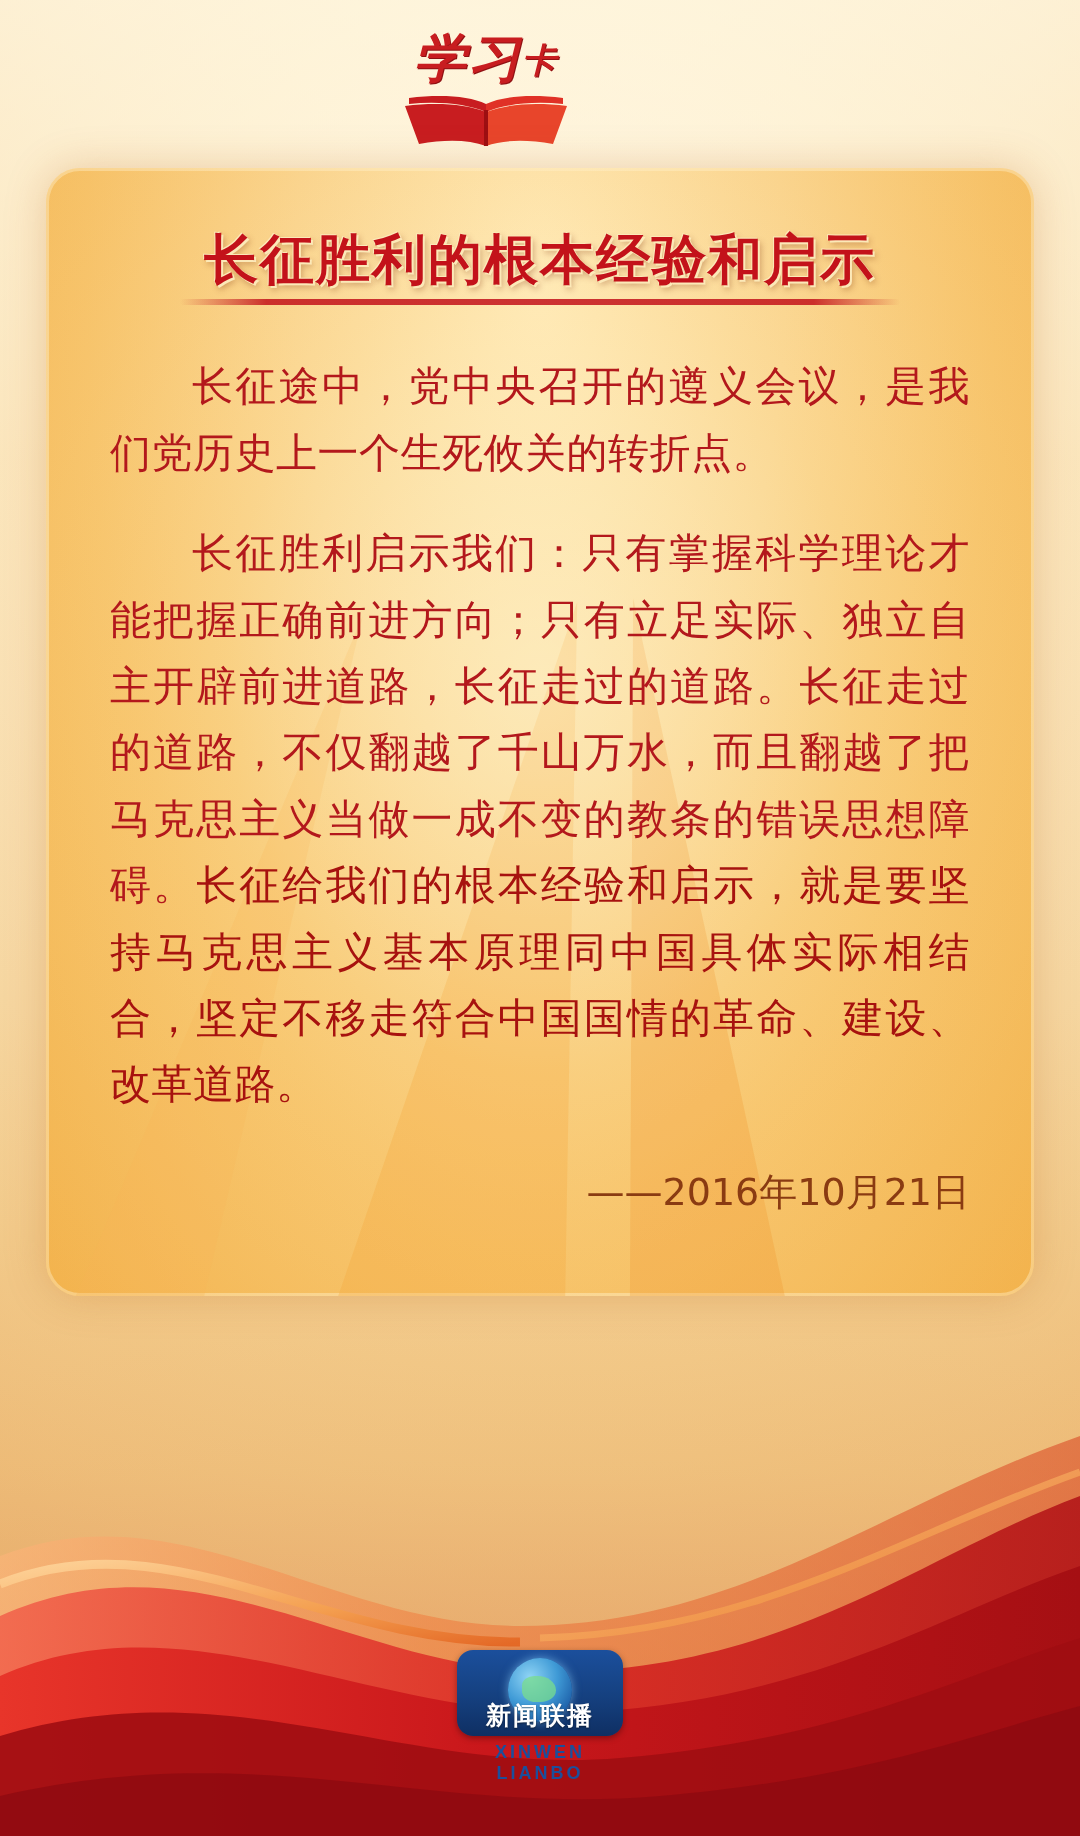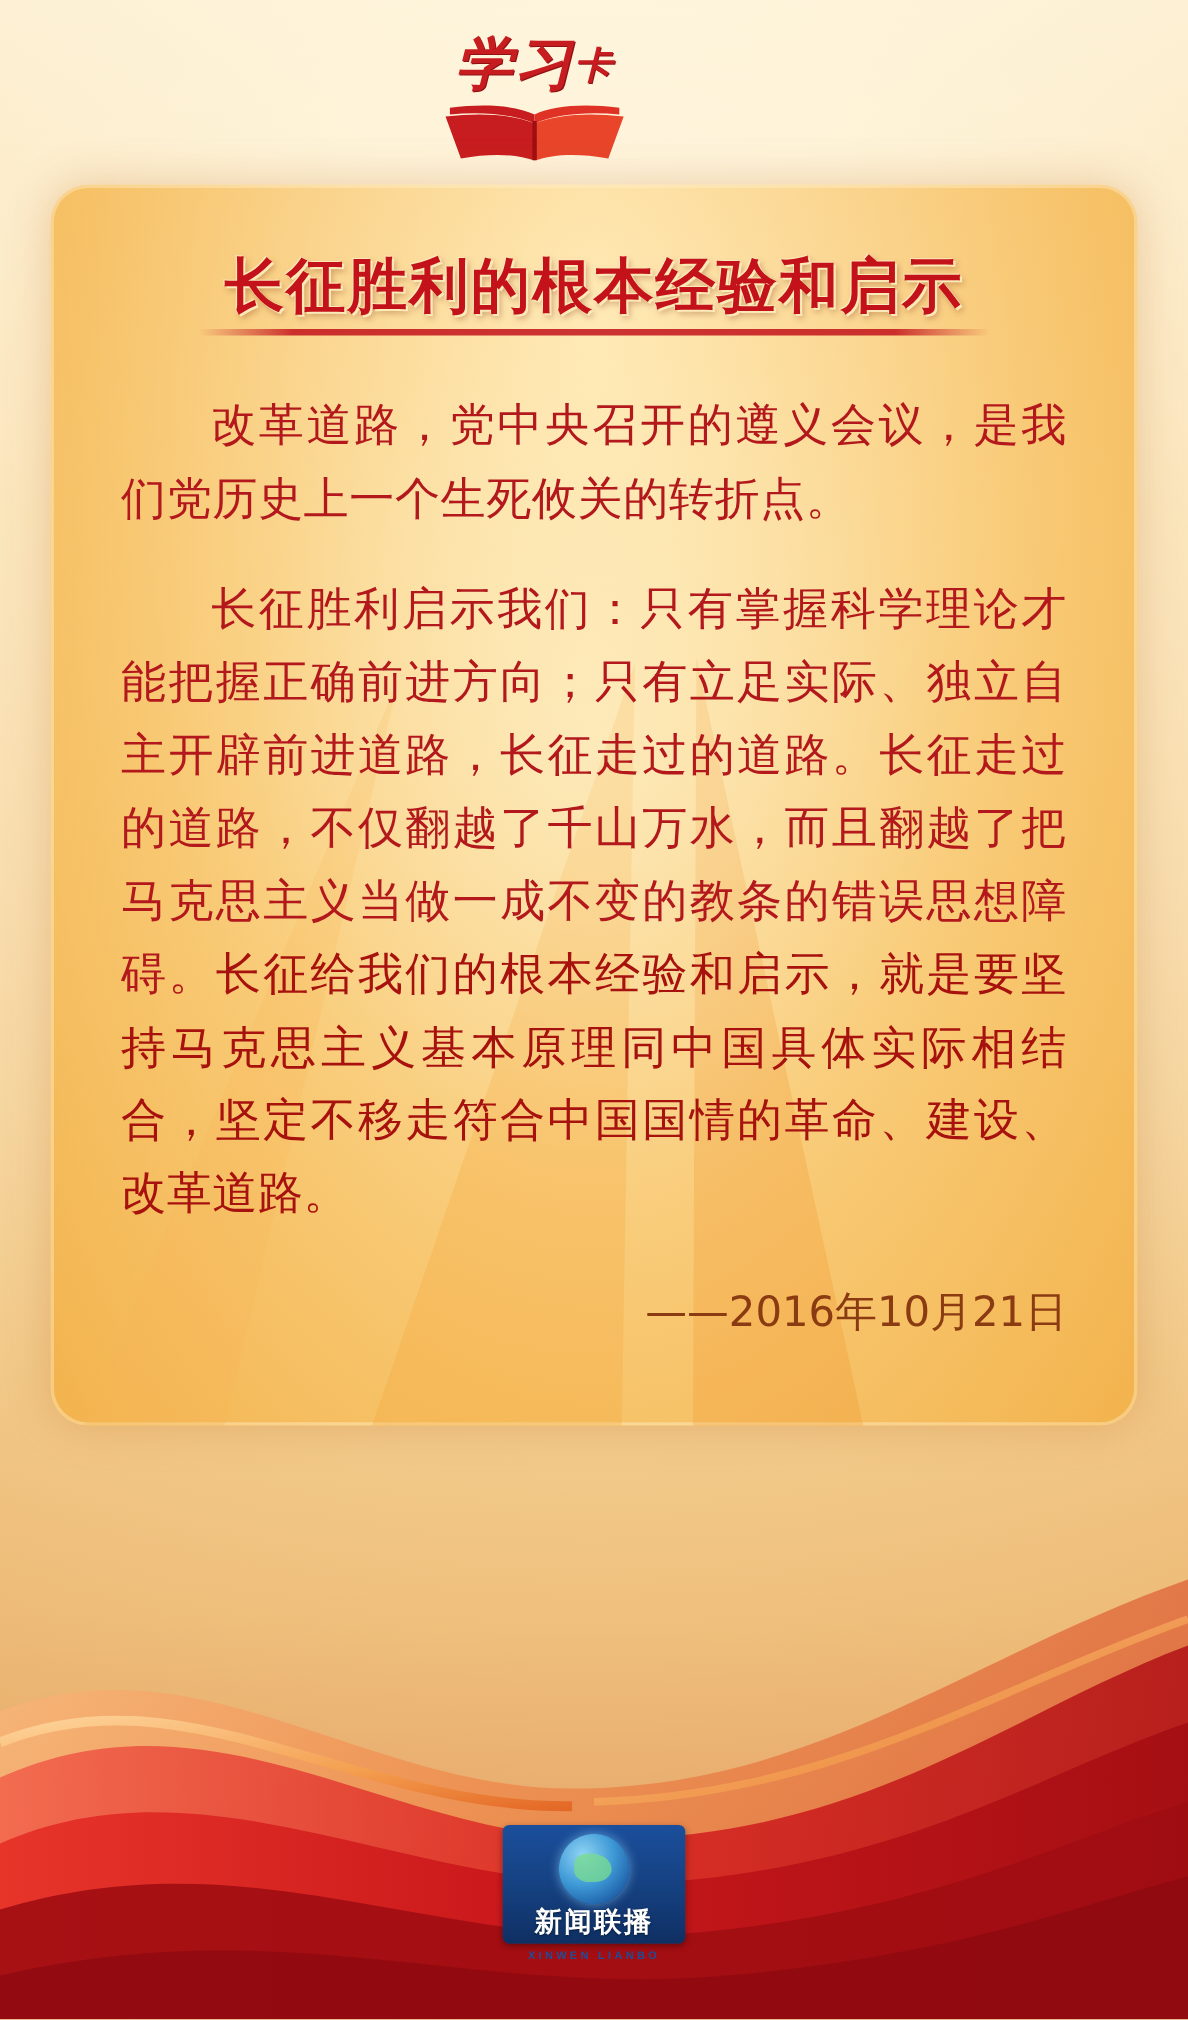--- a/index.html
+++ b/index.html
@@ -215,22 +215,22 @@
     position: absolute;
     left: 50%;
     bottom: 52px;
     transform: translateX(-50%);
     width: 166px;
     z-index: 6;
     text-align: center;
   }
   .channel-globe {
     width: 166px;
-    height: 108px;
-    border-radius: 6px;
+    height: 86px;
+    border-radius: 16px;
     background: linear-gradient(180deg, #1b4f9c 0%, #15407f 55%, #0f2f63 100%);
     position: relative;
     overflow: hidden;
     box-shadow: 0 2px 6px rgba(0,0,0,0.35);
   }
   .channel-globe .earth {
     position: absolute;
     left: 50%;
     top: 8px;
     transform: translateX(-50%);
@@ -256,21 +256,21 @@
     font-family: "DejaVu Sans", sans-serif;
     font-size: 25px;
     font-weight: bold;
     color: #ffffff;
     letter-spacing: 2px;
     text-shadow: 0 1px 2px rgba(0,0,0,0.5);
   }
   .channel-pinyin {
     margin-top: 6px;
     font-family: "Liberation Sans", sans-serif;
-    font-size: 10px;
+    font-size: 18px;
     font-weight: bold;
     letter-spacing: 3px;
     color: #1b4f9c;
   }
 </style>
 </head>
 <body>
 
 <div class="poster">
 
@@ -298,21 +298,21 @@
       <div class="card-ray cr2"></div>
       <div class="card-ray cr3"></div>
     </div>
     <div class="card-glow"></div>
 
     <div class="card-inner">
       <h1 class="title">长征胜利的根本经验和启示</h1>
       <div class="title-underline"></div>
 
       <div class="body-text">
-        <p class="para">改革道路，党中央召开的遵义会议，是我们党历史上一个生死攸关的转折点。</p>
+        <p class="para">长征途中，党中央召开的遵义会议，是我们党历史上一个生死攸关的转折点。</p>
         <p class="para"><span>长征胜利启示我们：只有掌握科学理论才能把握正确前进方向；只有立足实际、独立自主开辟前进道路，长征走过的道路。长征走过的道路，不仅翻越了千山万水，而且翻越了把马克思主义当做一成不变的教条的错误思想障碍。</span><span class="emph">长征给我们的根本经验和启示，就是要坚持马克思主义基本原理同中国具体实际相结合，坚定不移走符合中国国情的革命、建设、改革道路。</span></p>
       </div>
 
       <div class="attrib">
         <span class="date">——2016年10月21日</span>
       </div>
     </div>
   </div>
 
   <div class="ribbons">

